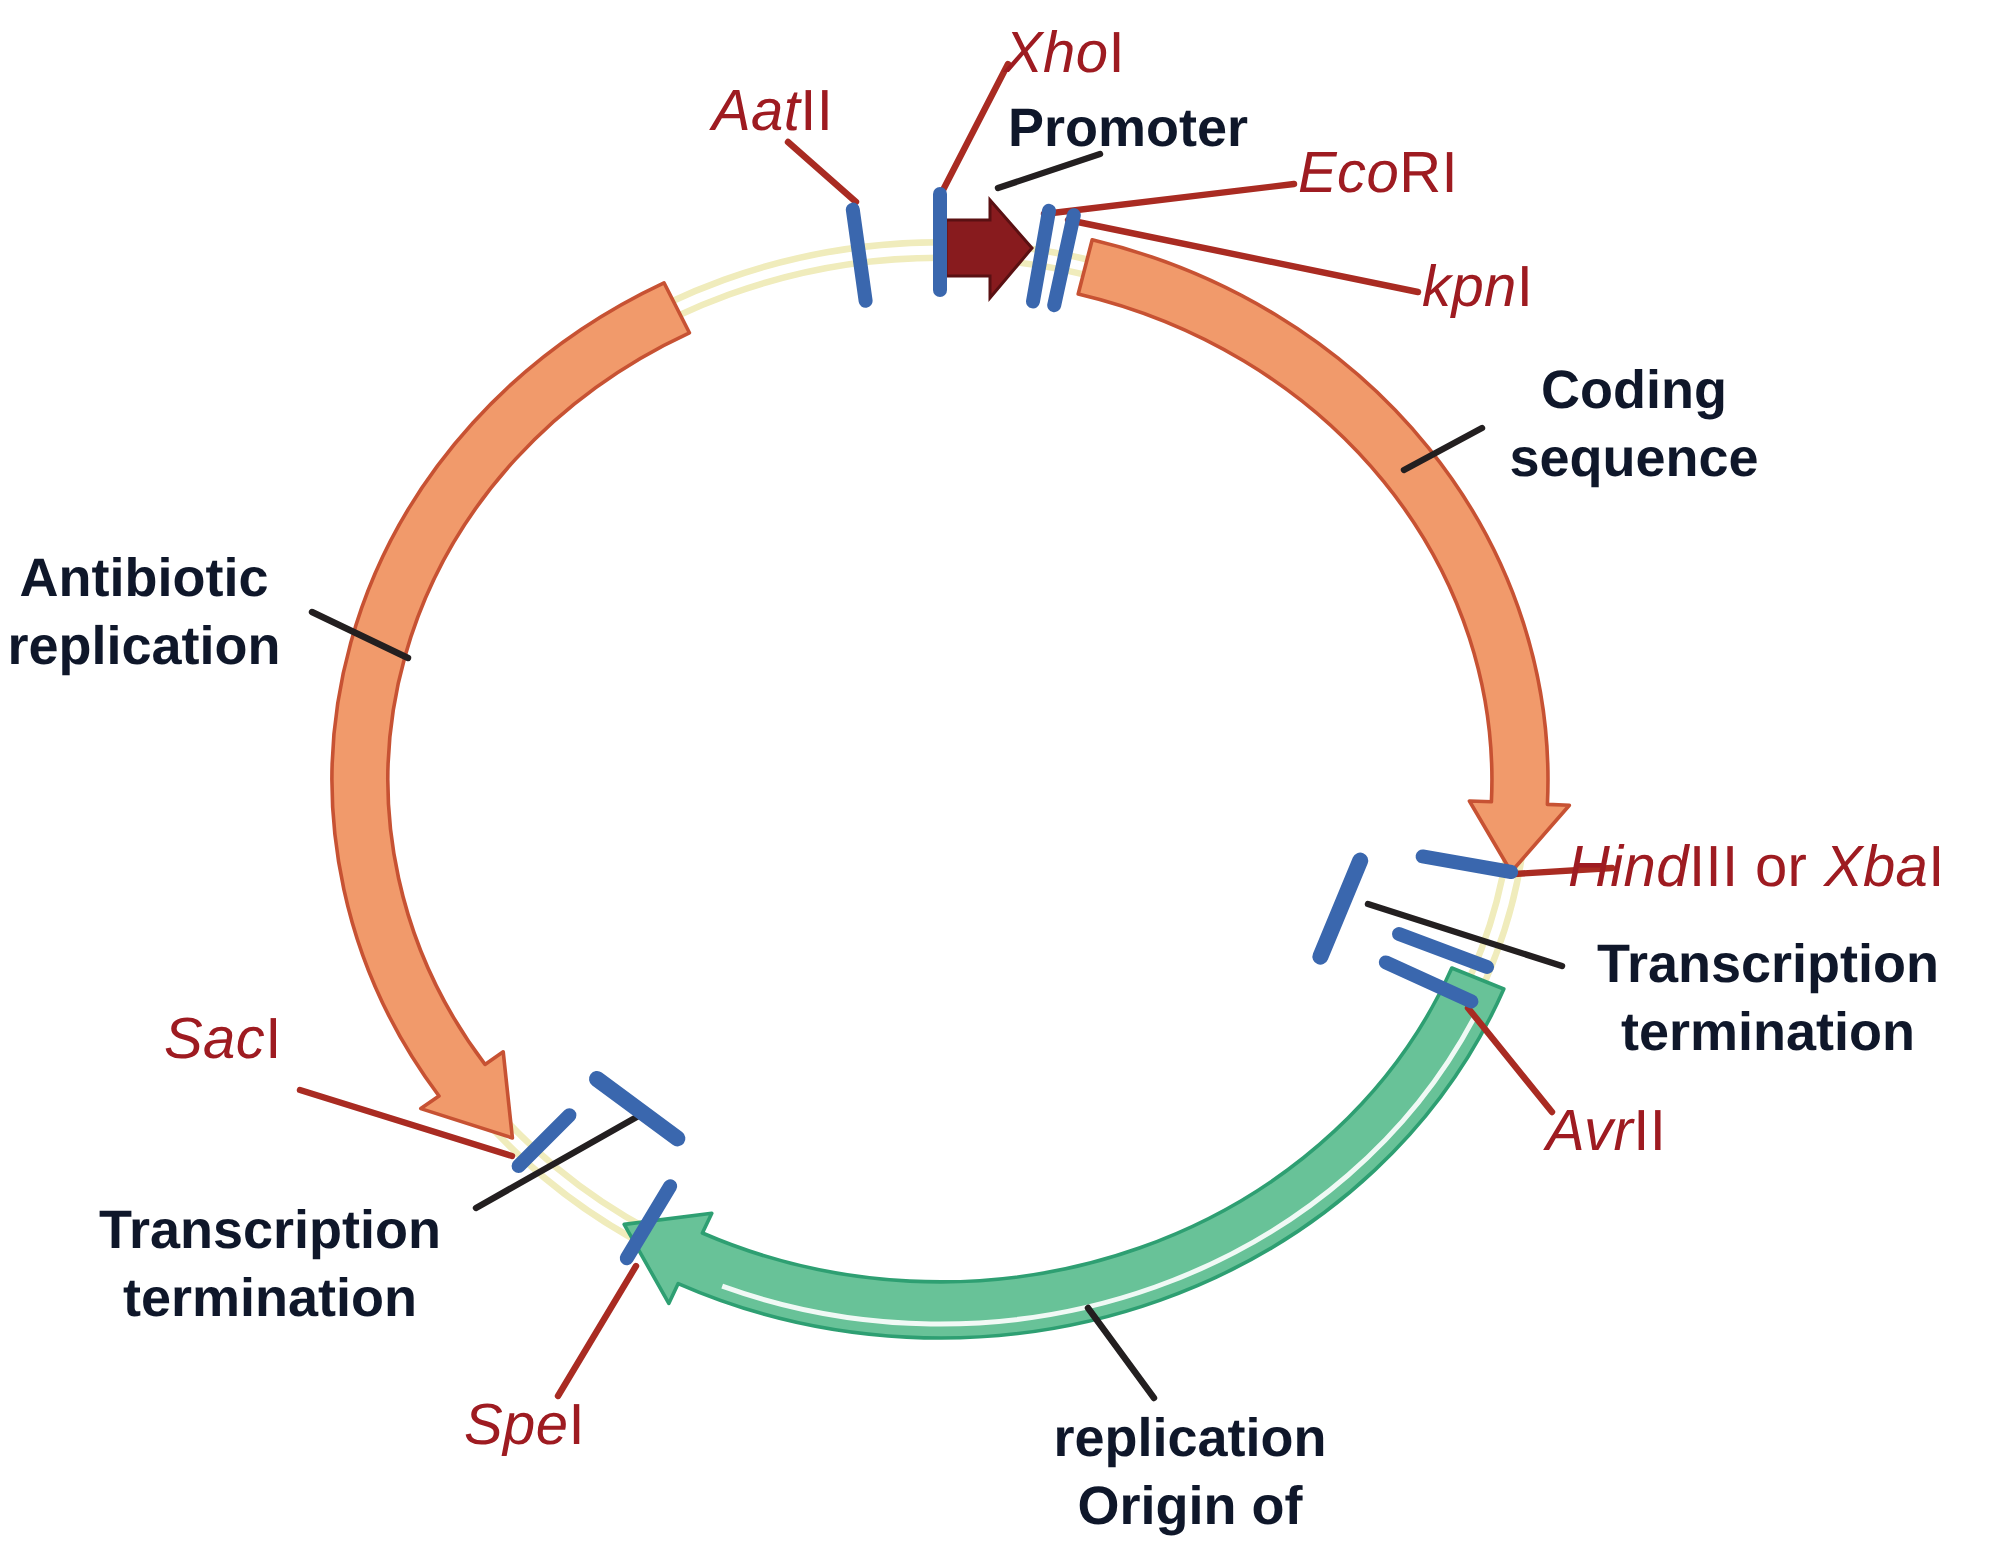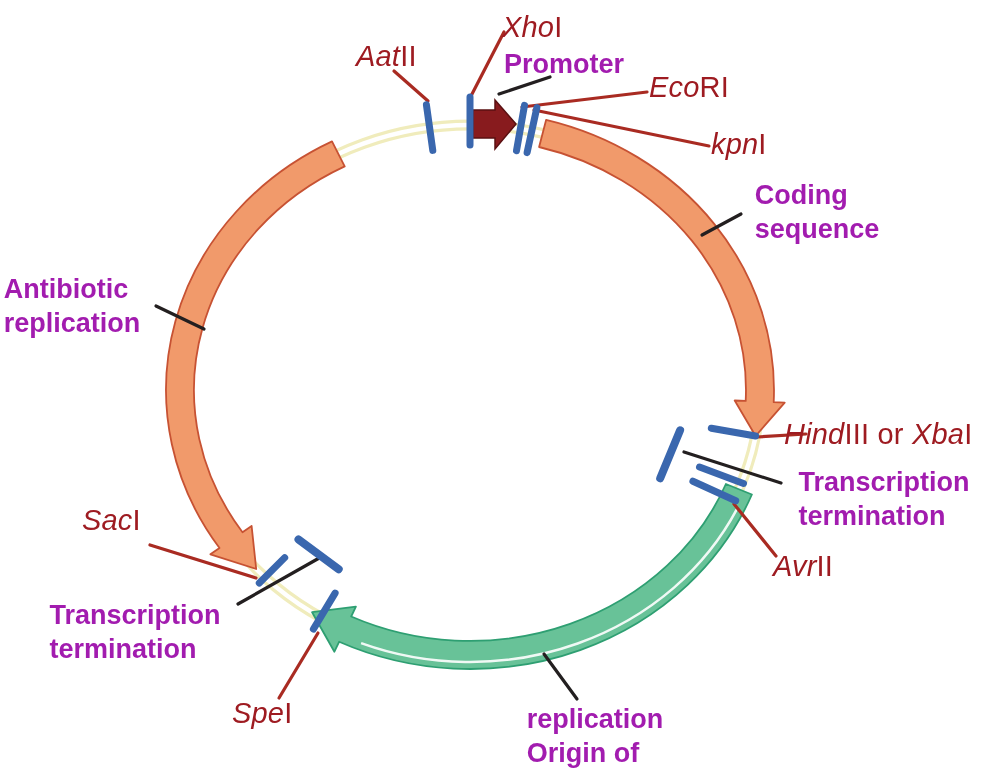--- a/index.html
+++ b/index.html
@@ -4,22 +4,22 @@
 <style>
   html,body{margin:0;padding:0;background:#ffffff;}
   .stage{
     position:relative;width:997px;height:774px;background:#ffffff;overflow:hidden;
     font-family:"Liberation Sans","DejaVu Sans",sans-serif;
   }
   .stage svg{position:absolute;left:0;top:0;}
   .lbl{position:absolute;white-space:nowrap;}
   .lbl.site{color:#9E1B21;font-size:29px;font-weight:400;letter-spacing:.2px;}
   .lbl.site .it{font-style:italic;}
-  .lbl.feature{color:#a21caf;font-size:27px;font-weight:700;line-height:34px;}
-  .lbl.center{transform:translateX(-50%);}
+  .lbl.feature{color:#0f172a;font-size:27px;font-weight:700;line-height:34px;}
+  .lbl.center{text-align:center;transform:translateX(-50%);}
 </style>
 </head>
 <body>
 
 <div class="stage">
   <svg id="map-svg" width="997" height="774" viewBox="0 0 997 774">
       <g>
         <ellipse cx="470" cy="390" rx="290" ry="265" fill="none" stroke="#F0ECBC" stroke-width="11"></ellipse>
         <ellipse cx="470" cy="390" rx="290" ry="265" fill="none" stroke="#FFFFFF" stroke-width="4.5"></ellipse>
       </g>

